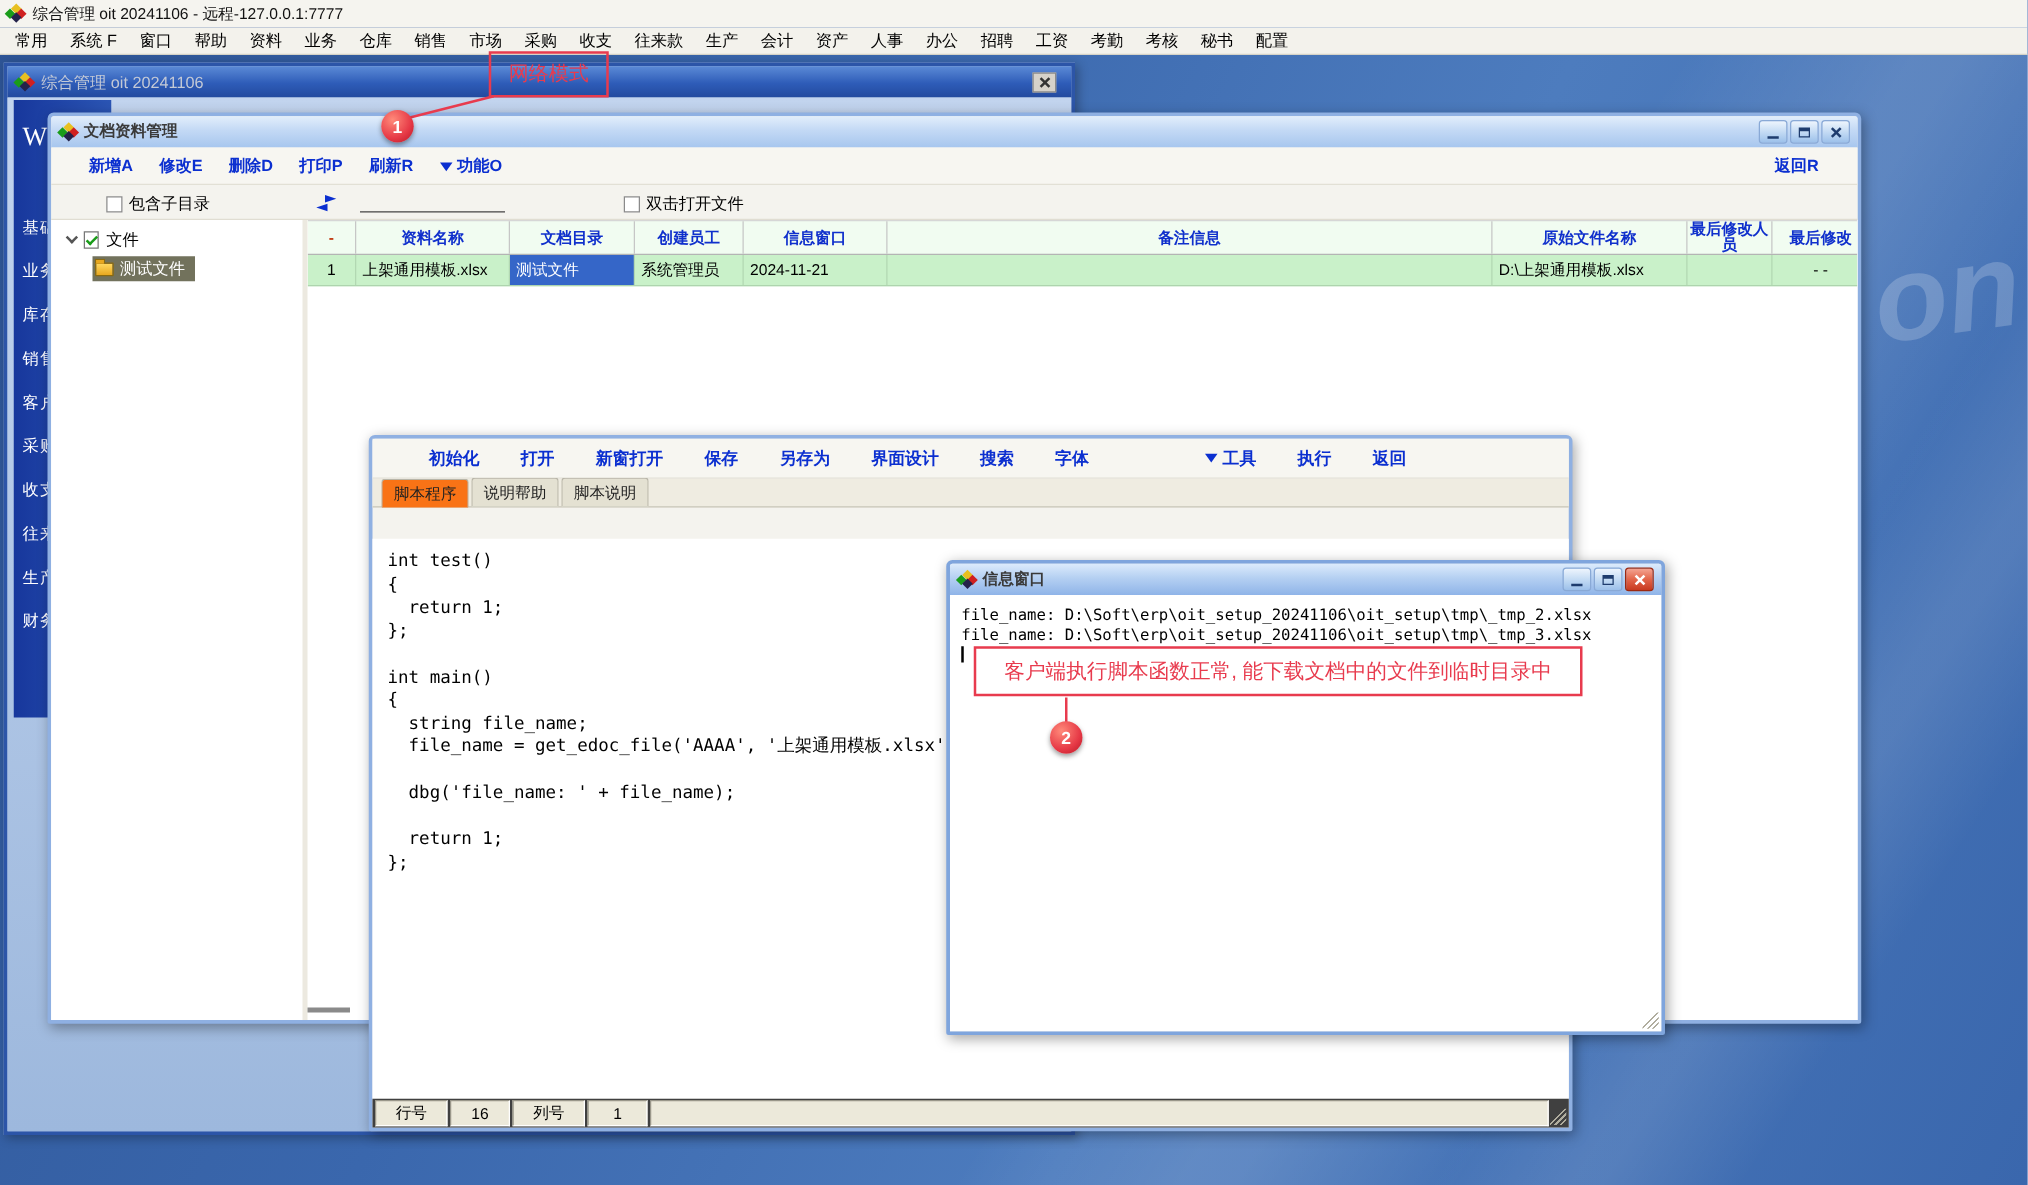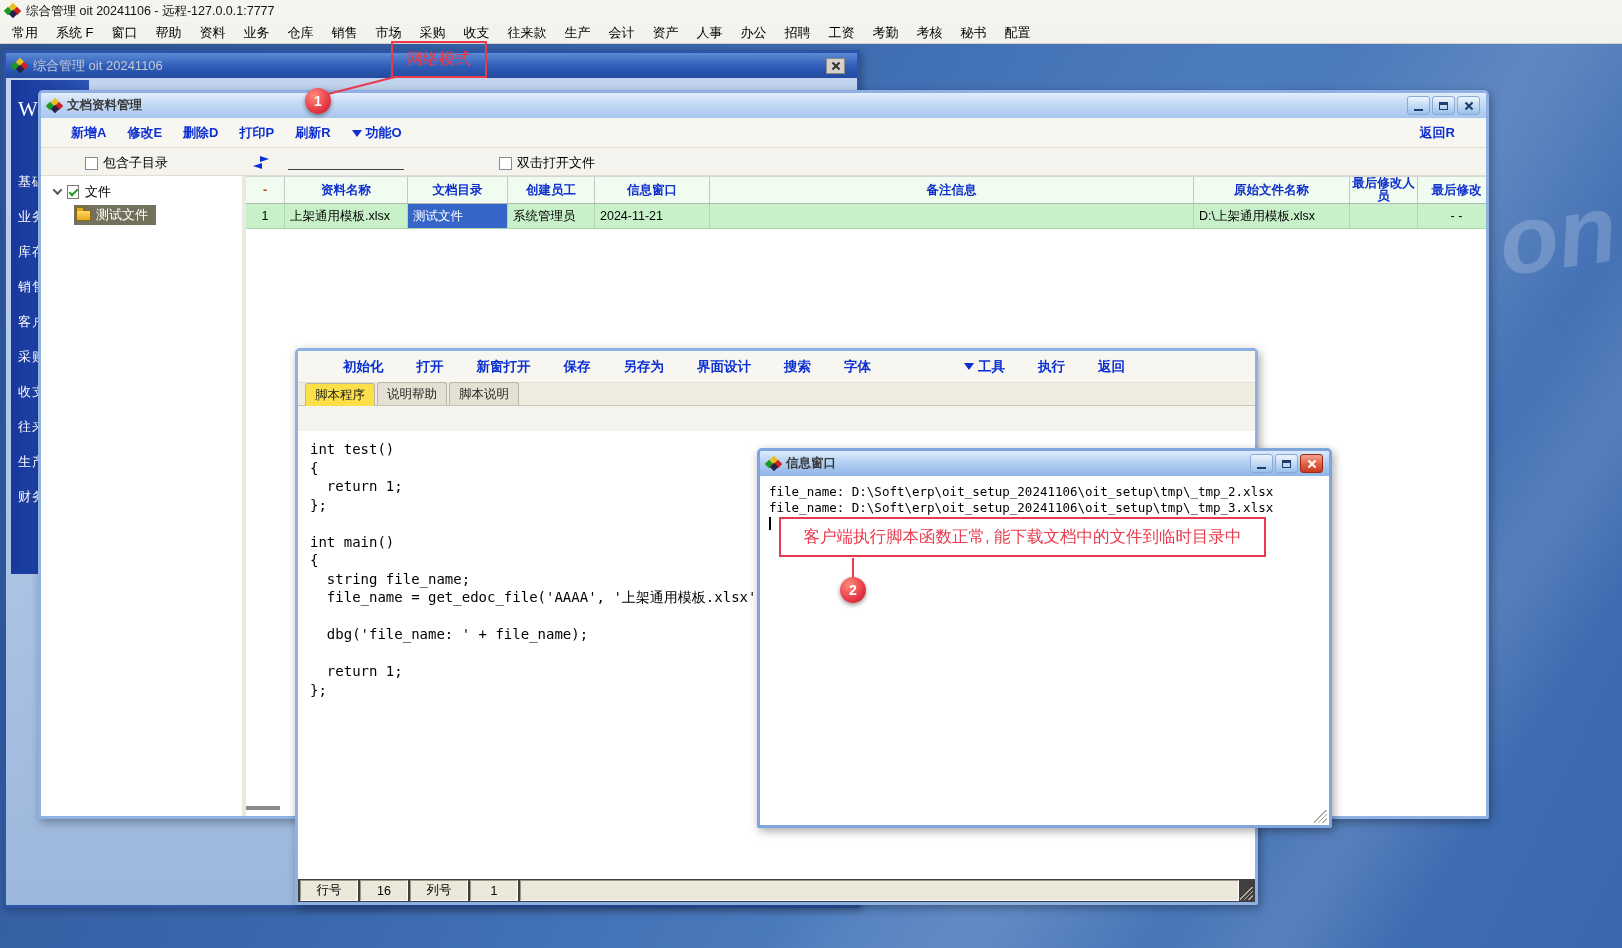--- a/index.html
+++ b/index.html
@@ -94,21 +94,21 @@
   .grid-header div:nth-of-type(1) { color:#c24018; }
   .grid-row div:nth-of-type(3) { background:#3566c8; color:#fff; }
   .grid-row div:nth-of-type(9) { justify-content:center; }
 
   
   .win-script { left:295px; top:348px; width:963px; height:557px; z-index:4; }
   .script-toolbar { height:32px; display:flex; align-items:center; background:#f7f6f1; border-bottom:1px solid #e2e0d5; padding-left:45px; gap:33px; font-weight:bold; color:#0b2fd0; font-size:13.5px; }
   .tool-gap { margin-left:60px; }
   .tabbar { height:23px; background:#efece1; display:flex; align-items:flex-end; padding-left:7px; gap:2px; border-bottom:1px solid #c8c5b8; }
   .tab { padding:3px 9px 2px; font-size:12.5px; background:#e4e1d2; border:1px solid #b8b5a8; border-bottom:none; border-radius:3px 3px 0 0; color:#222; cursor:pointer; }
-  .tab.active { background:#fde047; position:relative; top:1px; }
+  .tab.active { background:#f97316; position:relative; top:1px; }
   .code-area { position:absolute; left:0; right:0; top:80px; bottom:23px; background:#fff; padding:9px 0 0 12px; font-family:"DejaVu Sans Mono","Liberation Mono",monospace; font-size:14px; line-height:18.5px; overflow:hidden; cursor:text; }
   .code-line { min-height:18.5px; white-space:pre; }
   .statusbar { position:absolute; left:0; right:0; bottom:0; height:23px; background:#404040; display:flex; font-size:12.5px;text-align:center; }
   .sb-seg { border:1px solid; border-color:#9a978a #ffffff #ffffff #9a978a; display:flex; align-items:center; justify-content:center; margin:1px 0 1px 2px; background:#ece9da; }
   .sb-seg.lbl { width:58px; }
   .sb-seg.val { width:48px; }
   .sb-seg.fill { flex:1; margin-right:16px; }
 
   
   .win-info { left:757px; top:448px; width:575px; height:380px; z-index:5; border-color:#7fa5dd; }

